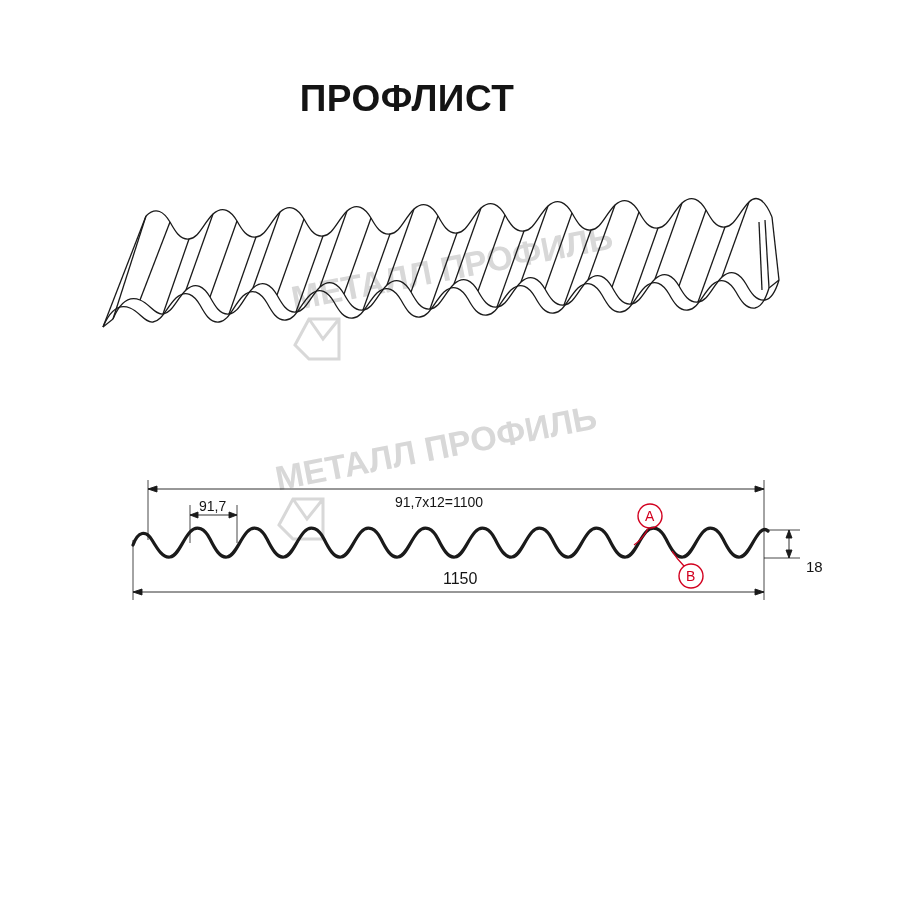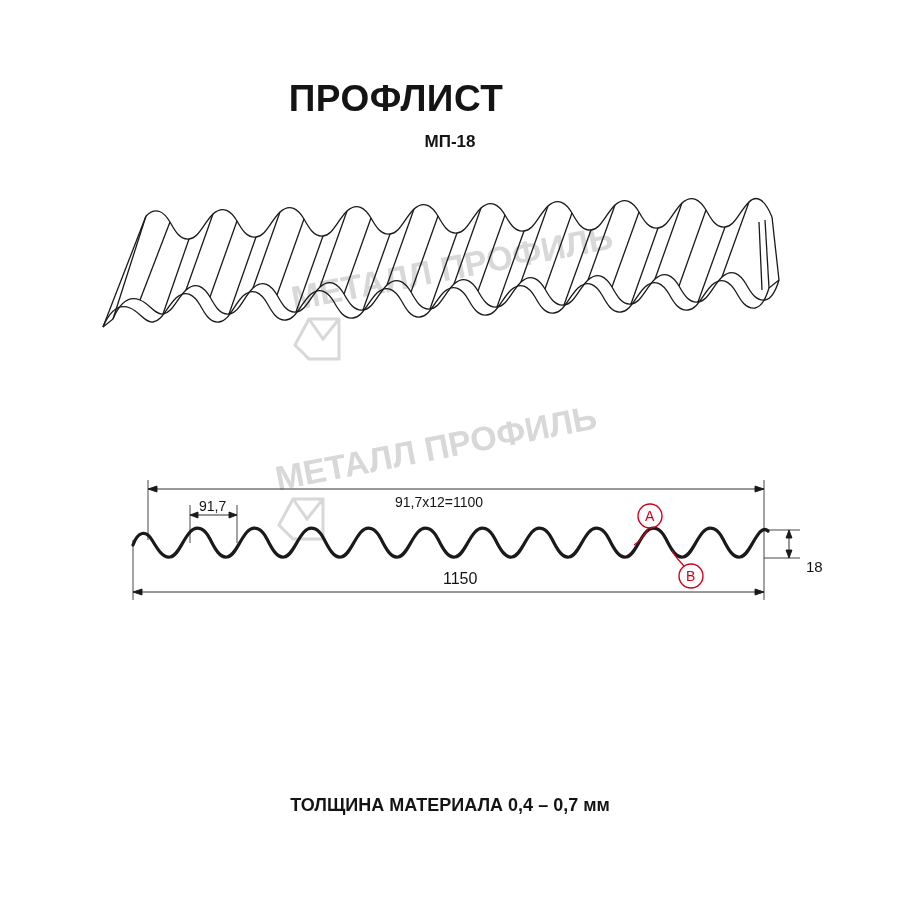--- a/index.html
+++ b/index.html
@@ -23,20 +23,21 @@
   .title {
     position: absolute;
     top: 78px;
     left: 0;
     width: 792px;
     text-align: center;
     font-size: 37px;
     font-weight: bold;
     letter-spacing: 0.5px;
     color: #141414;
+    padding-left: 11px;
   }
   .subtitle {
     position: absolute;
     top: 132px;
     left: 0;
     width: 900px;
     text-align: center;
     font-size: 17px;
     font-weight: bold;
     color: #141414;
@@ -90,21 +91,20 @@
     color: #d2001f;
     white-space: nowrap;
   }
 </style>
 </head>
 <body>
 
 <div class="page">
 
   <div class="title">ПРОФЛИСТ</div>
-  <div class="subtitle">МП-18</div>
 
   <div class="wm wm1">МЕТАЛЛ ПРОФИЛЬ</div>
   <div class="wm wm2">МЕТАЛЛ ПРОФИЛЬ</div>
 
   <svg class="svg-layer" width="900" height="900" viewBox="0 0 900 900">
 
     <g fill="none" stroke="#d8d8d8" stroke-width="3">
       <path d="M295,345 l14,-26 l30,0 l0,40 l-30,0 z M309,319 l14,20 l16,-20"></path>
     </g>
     <g fill="none" stroke="#d8d8d8" stroke-width="3">
@@ -329,14 +329,13 @@
   </svg>
 
   <div class="dim-label" style="left:395px; top:461px;margin-top:33px;">91,7x12=1100</div>
   <div class="dim-label" style="left:199px; top:498px;text-align:center;">91,7</div>
   <div class="dim-label" style="left:427px; top:570px; font-size:16px;margin-left:16px;">1150</div>
   <div class="dim-label" style="left:806px; top:558px; font-size:15px;text-align:center;">18</div>
 
   <div class="callout-letter" style="left:645px; top:508px;">A</div>
   <div class="callout-letter" style="left:686px; top:568px;">B</div>
 
-  <div class="footer">ТОЛЩИНА МАТЕРИАЛА 0,4 – 0,7 мм</div>
 </div>
 
 </body></html>

